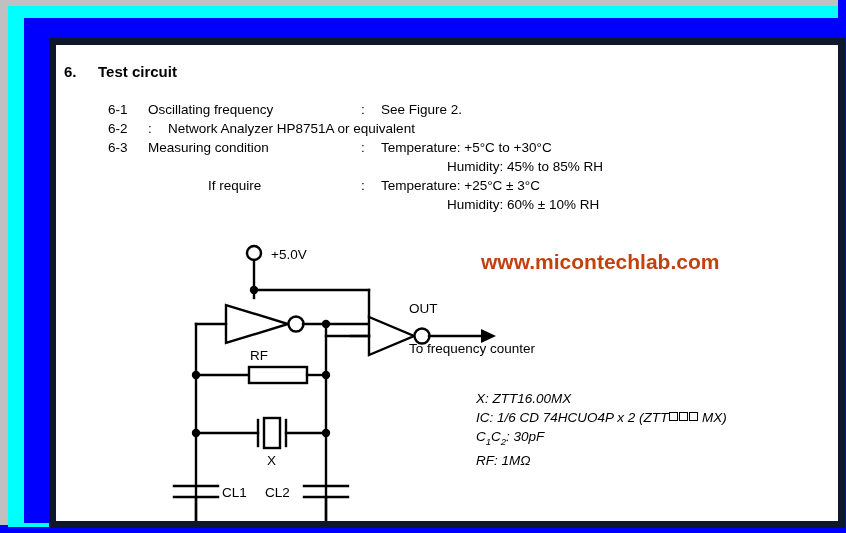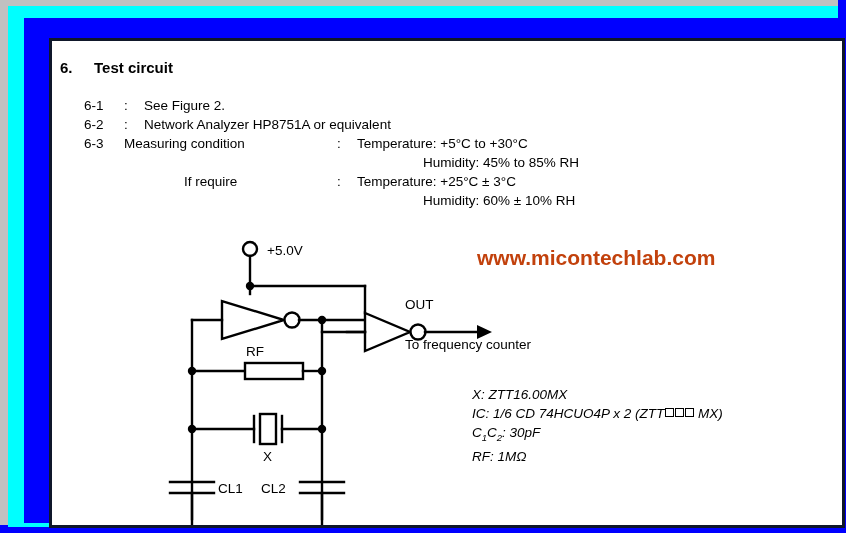--- a/index.html
+++ b/index.html
@@ -41,21 +41,21 @@
     left: 16px; top: 12px;
     width: 814px; height: 505px;
     background: #0000ff;            
     box-sizing: border-box;
   }
   #page-sheet {
     position: absolute;
     left: 25px; top: 20px;
     width: 796px; height: 490px;
     background: #ffffff;
-    border: 3px solid #0f172a;
+    border: 7px solid #0f172a;
     box-sizing: border-box;
     overflow: hidden;
   }
 
   
   #section-heading {
     position: absolute;
     left: 8px; top: 18px;
     font-size: 15px;
     font-weight: bold;
@@ -70,21 +70,21 @@
     left: 32px; top: 57px;
     font-size: 13.5px;
     color: #000000;
   }
   .spec-row {
     display: flex;
     align-items: baseline;
     height: 19px;
     white-space: nowrap;
   }
-  .spec-num   { width: 40px; flex: none; }
+  .spec-num   { width: 40px; flex: none; margin-left: 20px; }
   .spec-label { width: 213px; flex: none; }
   .spec-colon { width: 20px; flex: none; }
   .spec-value { flex: none; }
   .spec-indent .spec-num   { width: 40px; }
   .spec-indent .spec-label { width: 213px; padding-left: 60px; box-sizing: border-box; }
   .spec-cont .spec-num   { width: 40px; }
   .spec-cont .spec-label { width: 213px; }
   .spec-cont .spec-colon { width: 20px; }
   .spec-cont .spec-value { padding-left: 66px; }
 
@@ -141,20 +141,21 @@
 
         <div id="page-sheet">
 
           <div id="section-heading">
             <span class="num">6.</span><span>Test circuit</span>
           </div>
 
           <div id="spec-list">
             <div class="spec-row">
               <span class="spec-num">6-1</span>
+              <span class="spec-label">Oscillating frequency</span>
               <span class="spec-colon">:</span>
               <span class="spec-value">See Figure 2.</span>
             </div>
             <div class="spec-row">
               <span class="spec-num">6-2</span>
               <span class="spec-colon">:</span>
               <span class="spec-value">Network Analyzer HP8751A or equivalent</span>
             </div>
             <div class="spec-row">
               <span class="spec-num">6-3</span>

